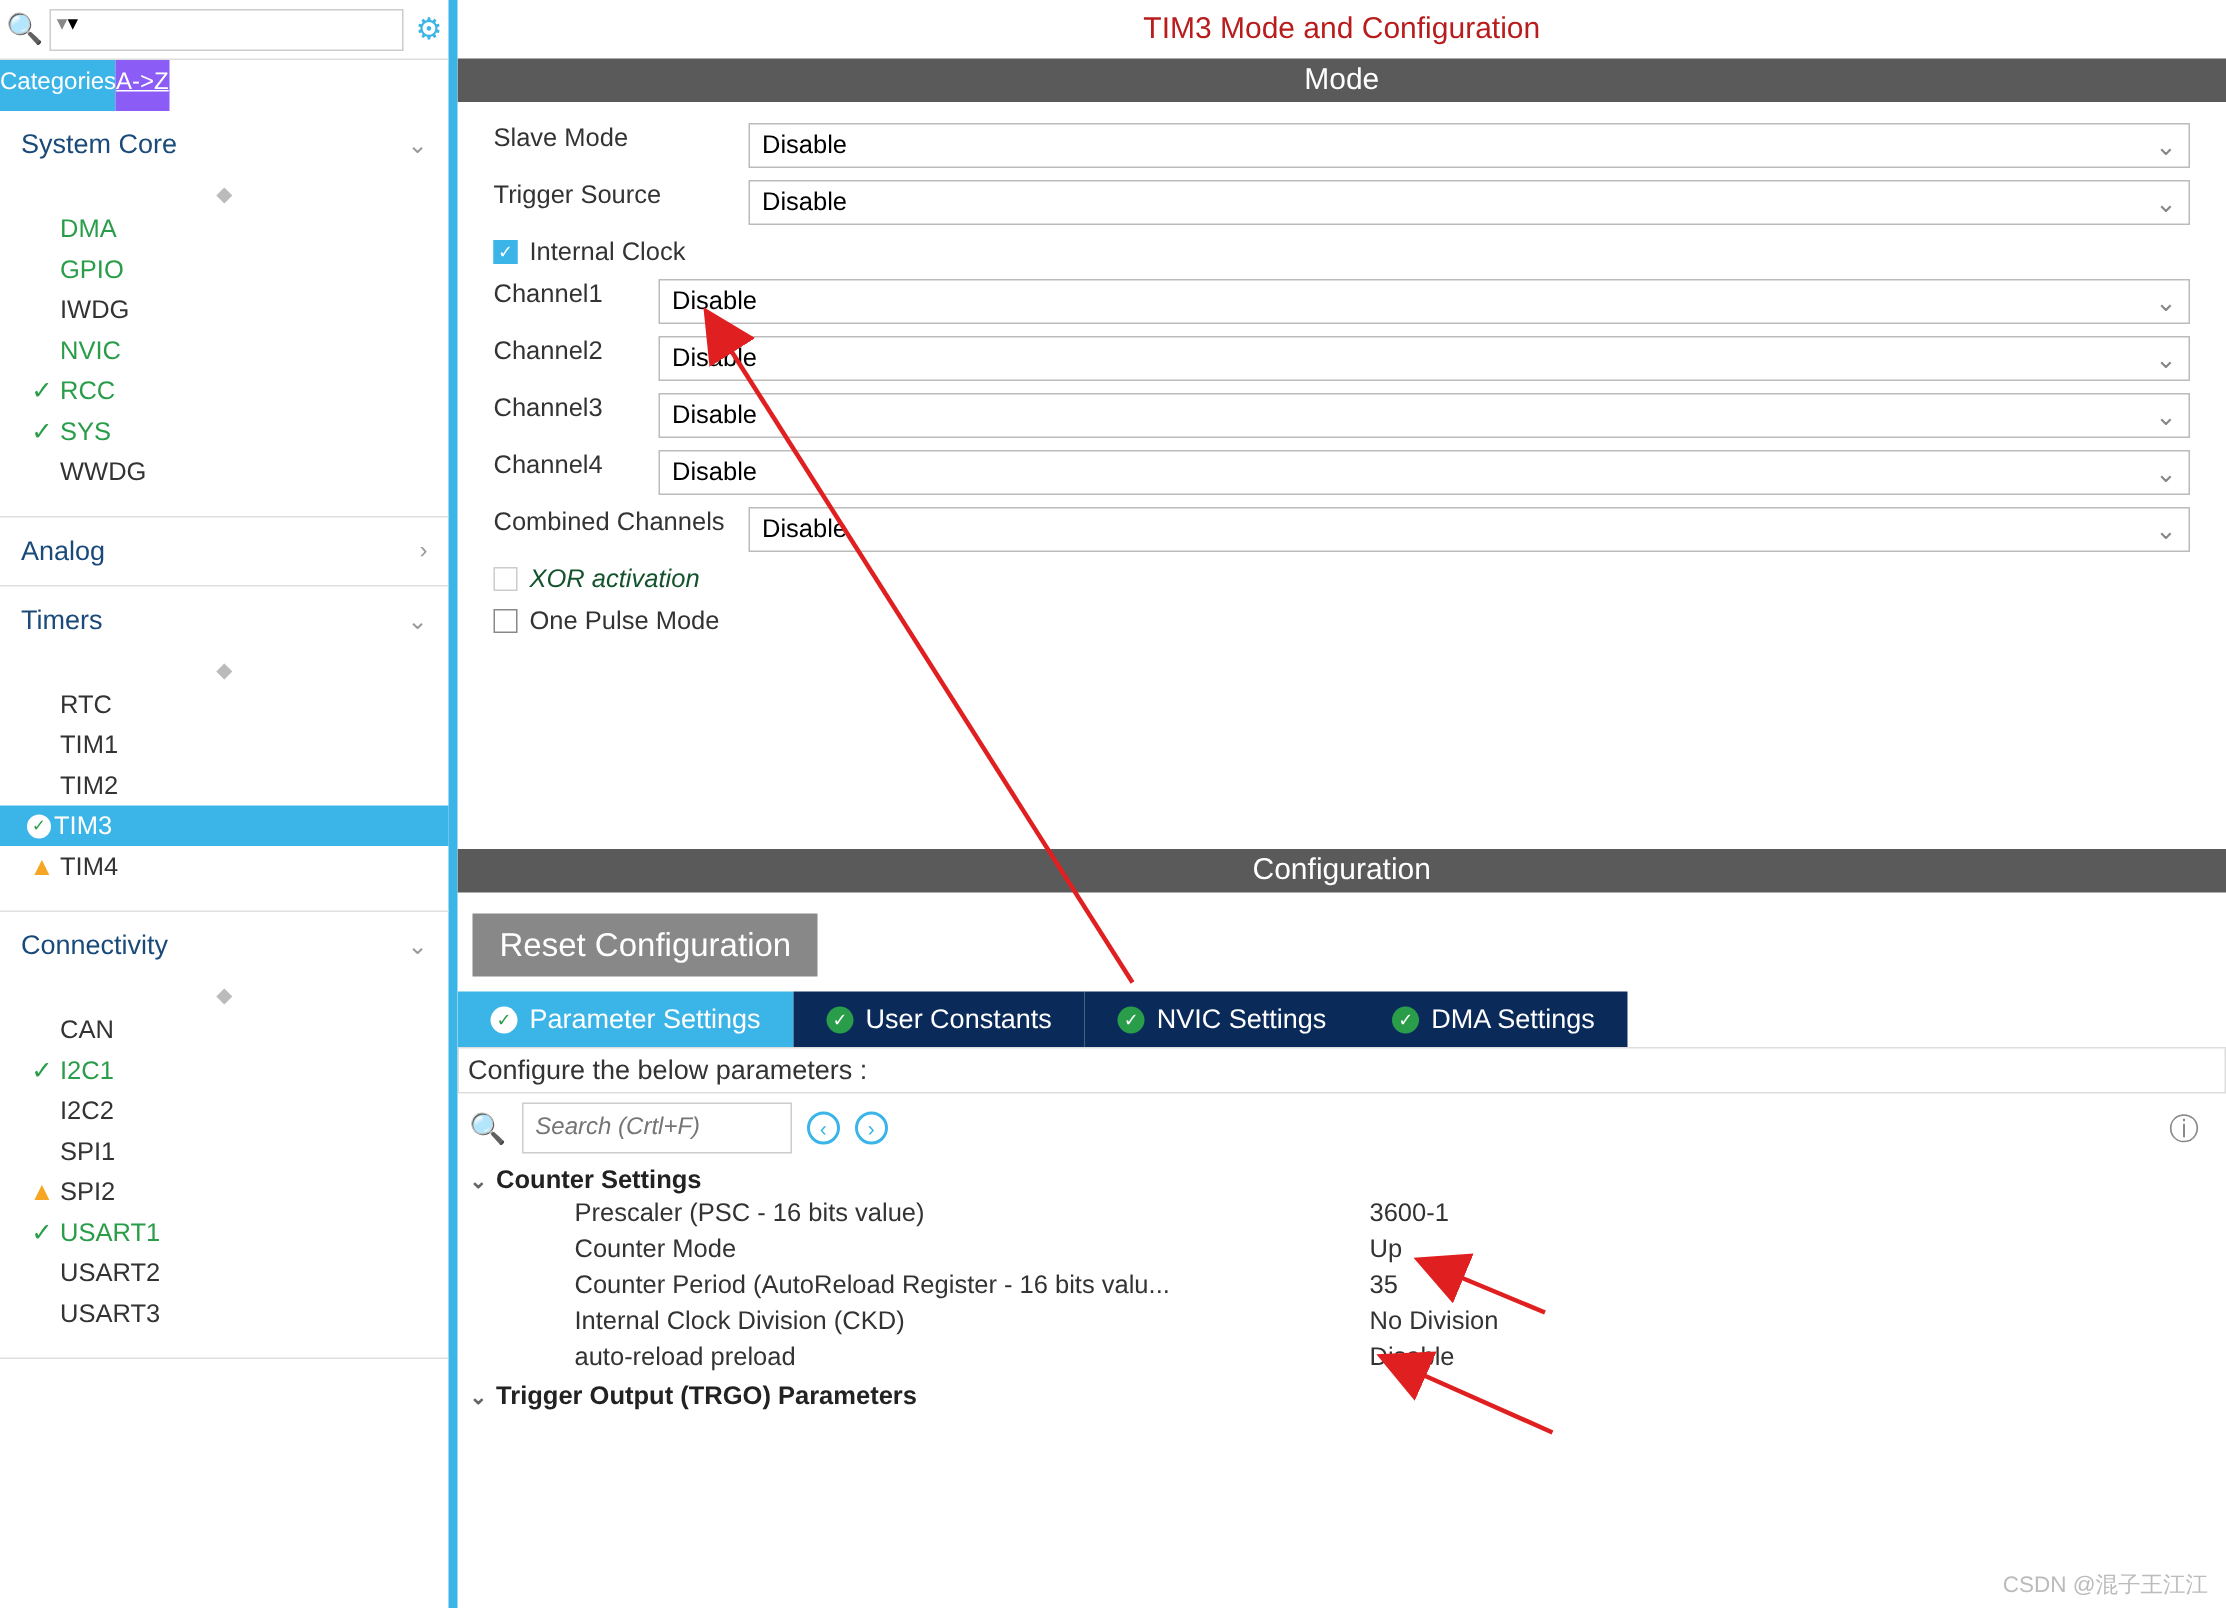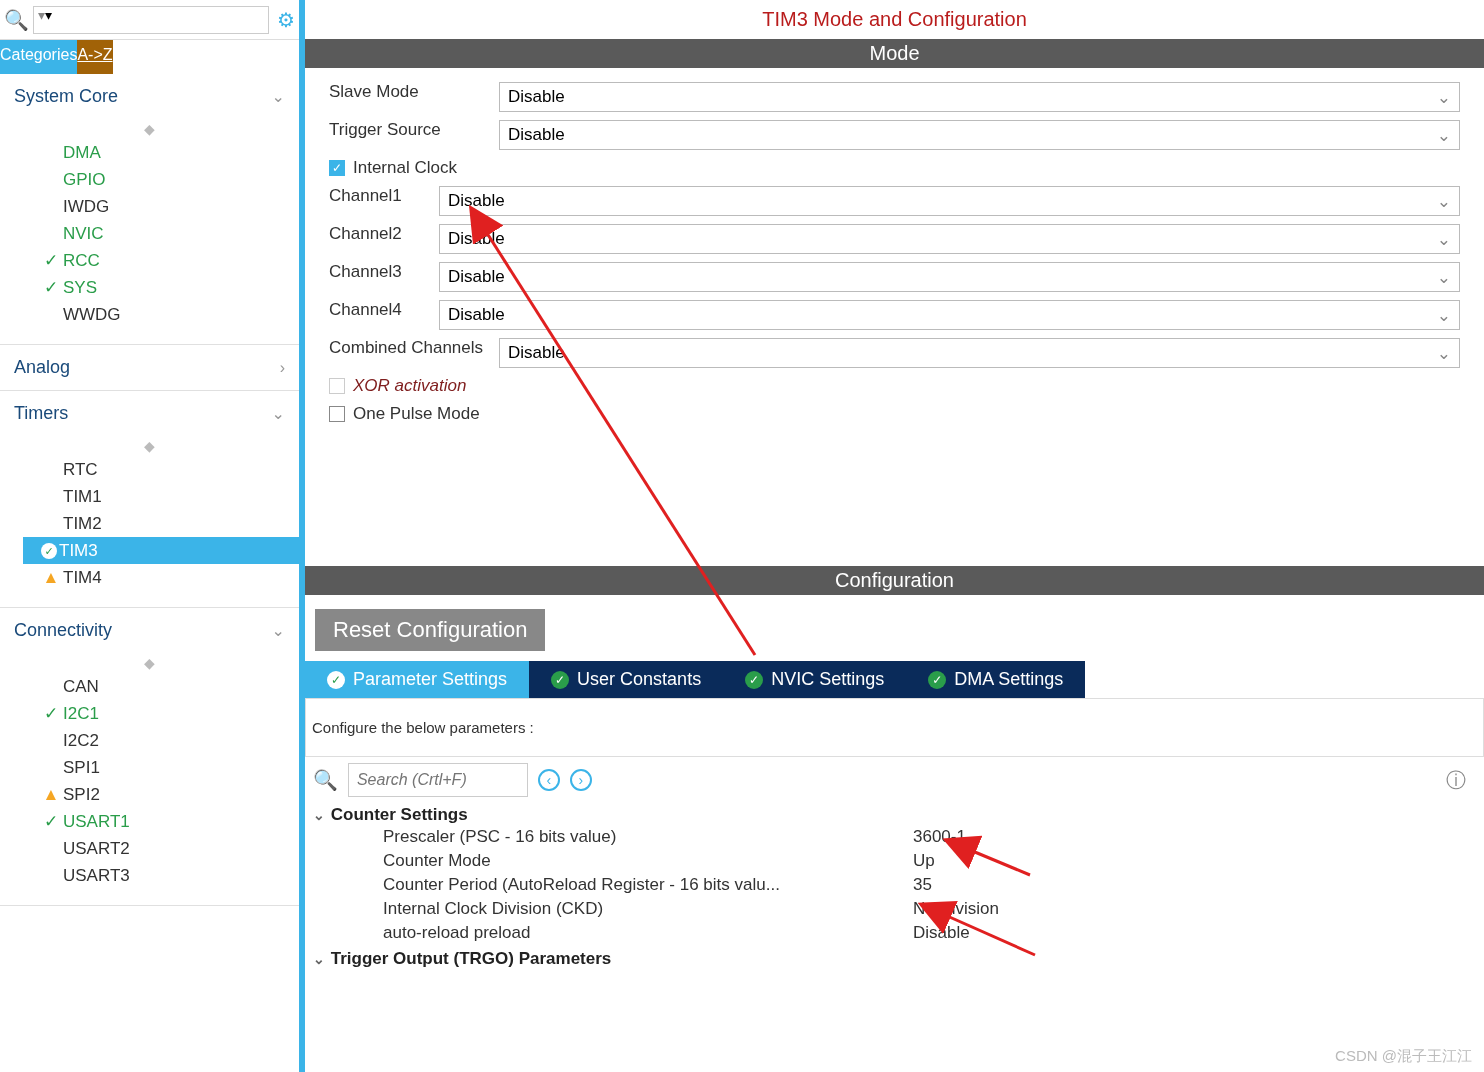--- a/index.html
+++ b/index.html
@@ -7,59 +7,59 @@
 .app { display: flex; height: 100%; }
 .sidebar { width: 305px; border-right: 6px solid #3bb4e8; display: flex; flex-direction: column; background: #fff; }
 .sb-top { display: flex; align-items: center; height: 40px; border-bottom: 1px solid #ddd; padding: 0 4px; }
 .sb-search-icon { color: #3bb4e8; font-size: 20px; margin-right: 4px; }
 .sb-search { flex: 1; height: 28px; border: 1px solid #ccc; font-size: 14px; padding: 0 4px; background: #fff; }
 .sb-search::after { content: "▾"; }
 .sb-gear { color: #3bb4e8; font-size: 20px; margin-left: 8px; cursor: pointer; }
 .sb-tabs { display: flex; height: 34px; }
 .sb-tab { padding: 6px 0; font-size: 16px; cursor: pointer; }
 .sb-tab.active { background: #3bb4e8; color: #fff; }
-.sb-tab.dark { background: #a16207; color: #fff; text-decoration: underline; }
+.sb-tab.dark { background: #8b5cf6; color: #fff; text-decoration: underline; }
 .sb-section { border-bottom: 1px solid #e0e0e0; }
 .sb-sec-head { display: flex; align-items: center; justify-content: space-between; padding: 12px 14px; font-size: 18px; color: #1a4a7a; cursor: pointer; }
 .sb-sec-caret { color: #999; font-size: 16px; }
 .sb-sort { text-align: center; color: #bbb; font-size: 14px; padding: 2px 0; cursor: pointer; }
-.sb-items { padding-bottom: 16px; padding-left: 23px; }
+.sb-items { padding-bottom: 16px; }
 .sb-item { display: flex; align-items: center; padding: 2px 14px 2px 18px; font-size: 17px; color: #333; cursor: pointer; height: 27px; }
 .sb-item.green { color: #2a9d4a; }
 .sb-item.selected { background: #3bb4e8; color: #fff; }
 .sb-icon { width: 20px; display: inline-block; text-align: center; margin-right: 2px; }
 .sb-icon.check { color: #2a9d4a; }
 .sb-icon.check-circle { color: #fff; background: #2a9d4a; border-radius: 50%; width: 16px; height: 16px; line-height: 16px; font-size: 11px; }
 .sb-icon.warn { color: #f5a623; }
 .sb-item.selected .sb-icon.check-circle { background: #fff; color: #2a9d4a; }
 
 .main { flex: 1; display: flex; flex-direction: column; overflow: hidden; }
 .main-title { text-align: center; font-size: 20px; color: #b91c1c; padding: 8px 0; }
 .bar { background: #5a5a5a; color: #fff; text-align: center; font-size: 20px; padding: 3px 0; }
 .mode-body { padding: 14px 24px; flex-shrink: 0; }
 .row { display: flex; align-items: flex-start; margin-bottom: 8px; }
 .row-label { width: 170px; font-size: 17px; color: #333; }
 .row-select { flex: 1; height: 30px; border: 1px solid #bbb; font-size: 17px; padding: 0 8px; background: #fff; display: flex; align-items: center; justify-content: space-between; cursor: pointer; }
 .row-select .caret { color: #888; }
 .cb-row { display: flex; align-items: center; margin-left: 0; margin-bottom: 8px; font-size: 17px; color: #333; }
-.cb-row.disabled { color: #7f1d1d; font-style: italic; }
+.cb-row.disabled { color: #14532d; font-style: italic; }
 .cb { width: 16px; height: 16px; border: 1px solid #888; margin-right: 8px; display: inline-flex; align-items: center; justify-content: center; font-size: 12px; }
 .cb.checked { background: #3bb4e8; border-color: #3bb4e8; color: #fff; }
 .cb.disabled { border-color: #ccc; }
 .mode-spacer { height: 120px; }
 
 .config-body { flex: 1; display: flex; flex-direction: column; overflow: hidden; }
 .reset-wrap { padding: 14px 10px 10px; }
 .reset-btn { background: #888; color: #fff; border: none; padding: 8px 18px; font-size: 22px; cursor: pointer; }
 .cfg-tabs { display: flex; }
 .cfg-tab { padding: 8px 22px; font-size: 18px; color: #fff; display: flex; align-items: center; cursor: pointer; background: #0a2b5a; }
 .cfg-tab.active { background: #3bb4e8; }
 .cfg-tab .tick { display: inline-flex; width: 18px; height: 18px; border-radius: 50%; background: #2a9d4a; color: #fff; align-items: center; justify-content: center; font-size: 12px; margin-right: 8px; }
 .cfg-tab.active .tick { background: #fff; color: #2a9d4a; }
-.cfg-instr { font-size: 15px; color: #333; padding: 20px 6px; border: 1px solid #ddd; }
+.cfg-instr { font-size: 18px; color: #333; padding: 4px 6px; border: 1px solid #ddd; }
 .cfg-search-row { display: flex; align-items: center; padding: 6px 8px; gap: 10px; }
 .cfg-search-icon { color: #3bb4e8; font-size: 20px; }
 .cfg-search-input { height: 30px; width: 180px; border: 1px solid #ccc; font-size: 16px; font-style: italic; color: #aaa; padding: 16px 8px; }
 .nav-btn { width: 22px; height: 22px; border: 2px solid #3bb4e8; border-radius: 50%; color: #3bb4e8; display: inline-flex; align-items: center; justify-content: center; font-size: 14px; cursor: pointer; }
 .info-icon { margin-left: auto; color: #888; font-size: 20px; margin-right: 10px; }
 .param-tree { padding: 0 8px; font-size: 17px; }
 .tree-group { padding: 2px 0; }
 .tree-head { display: flex; align-items: center; font-weight: bold; color: #222; cursor: pointer; }
 .tree-caret { color: #666; margin-right: 6px; font-size: 14px; }
 .tree-row { display: flex; padding: 2px 0 2px 70px; color: #333; }

